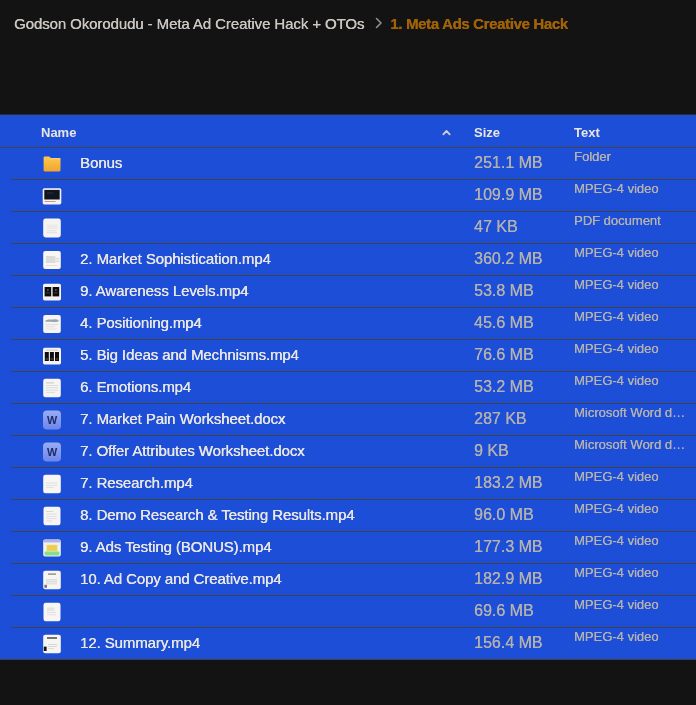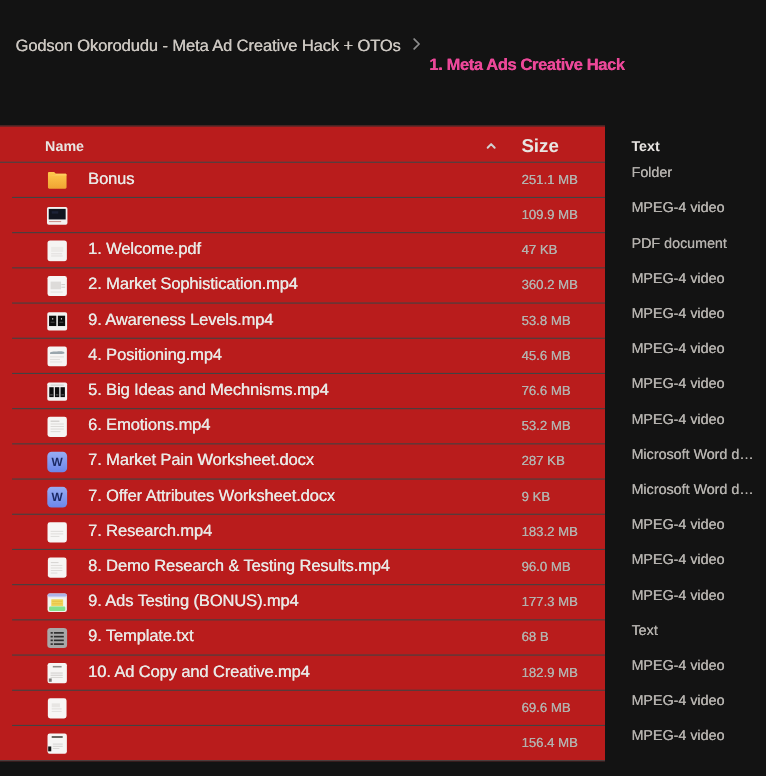--- a/index.html
+++ b/index.html
@@ -2,38 +2,38 @@
 <html><head>
 <meta charset="utf-8">
 <style>
   * { margin:0; padding:0; box-sizing:border-box; }
   html,body { width:696px; height:705px; background:#131313; overflow:hidden;
     font-family:"Liberation Sans", sans-serif; }
   .wrap { position:relative; width:696px; height:705px; }
   .crumbs { position:absolute; left:14px; top:16px; font-size:15px; line-height:15px;
     color:#cbc6c0; white-space:nowrap; display:flex; align-items:center; text-shadow:0.3px 0 0 currentColor; }
   .crumbs .sep { display:inline-block; margin:0 7px 0 11px; }
-  .crumbs .cur { color:#ec4899; font-weight:bold;margin-top:36px; }
-  .table { position:absolute; left:0; top:114px; width:550px; background:#b91c1c;
+  .crumbs .cur { color:#a16207; font-weight:bold; }
+  .table { position:absolute; left:0; top:114px; width:696px; background:#1d4ed8;
     border-top:1px solid #2b2b2b; }
   .hrow { height:33px; border-bottom:1px solid #454545; position:relative; }
   .row { height:32px; position:relative; }
   .row::after { content:""; position:absolute; left:11px; right:0; bottom:0; height:1px;
     background:#424242; }
   .row.last::after { left:0; }
   .cell-name { position:absolute; left:80px; top:0; bottom:1px; padding-bottom:2px; display:flex; align-items:center;
     font-size:15px; color:#e9e7e4; white-space:nowrap; letter-spacing:-0.1px; text-shadow:0.3px 0 0 currentColor; }
   .cell-size { position:absolute; left:474px; top:0; bottom:1px; padding-bottom:2px; display:flex; align-items:center;
-    font-size:12px; color:#b4b1ad; white-space:nowrap; text-shadow:0.25px 0 0 currentColor; }
+    font-size:16px; color:#b4b1ad; white-space:nowrap; text-shadow:0.25px 0 0 currentColor; }
   .cell-type { position:absolute; left:574px; top:0; bottom:13px; padding-bottom:2px; display:flex; align-items:center;
     font-size:13px; color:#b4b1ad; white-space:nowrap; text-shadow:0.25px 0 0 currentColor; }
   .hname { position:absolute; left:41px; top:3px; bottom:0; display:flex; align-items:center;
     font-size:13px; font-weight:bold; color:#e8e5e2; }
   .hsize { position:absolute; left:474px; top:3px; bottom:0; display:flex; align-items:center;
-    font-size:17px; font-weight:bold; color:#e8e5e2; }
+    font-size:13px; font-weight:bold; color:#e8e5e2; }
   .htype { position:absolute; left:574px; top:3px; bottom:0; display:flex; align-items:center;
     font-size:13px; font-weight:bold; color:#e8e5e2; }
   .sort { position:absolute; left:441.5px; top:14px; } .sort svg { display:block; }
   .icon { position:absolute; left:42px; top:50%; transform:translateY(-50%); width:20px; height:20px; }
   .icon svg { display:block; }
 </style>
 </head>
 <body>
 <div class="wrap">
   <div class="crumbs">
@@ -86,21 +86,20 @@
       </div>
     <div class="row">
         <div class="icon">
           <svg width="20" height="20" viewBox="0 0 20 20">
 <rect x="1.2" y="0.6" width="17.6" height="18.8" rx="2.4" fill="#f5f4f3"></rect>
 <rect x="4.5" y="6.5" width="11" height="4.5" fill="#eceae8"></rect>
 <rect x="4.5" y="12.2" width="10" height="1" fill="#e2e0de"></rect>
 <rect x="4.5" y="14.2" width="10.5" height="1" fill="#e2e0de"></rect>
 </svg>
         </div>
-        <div class="cell-name">1. Welcome.pdf</div>
         <div class="cell-size">47 KB</div>
         <div class="cell-type">PDF document</div>
       </div>
     <div class="row">
         <div class="icon">
           <svg width="20" height="20" viewBox="0 0 20 20">
 <rect x="1.2" y="1" width="17.6" height="18" rx="2" fill="#f7f6f5"></rect>
 <rect x="4" y="6" width="9.5" height="7" fill="#dddbd9"></rect>
 <rect x="13.8" y="8.2" width="3.4" height="1" fill="#d2d0ce"></rect>
 <rect x="13.8" y="10.6" width="3.4" height="1" fill="#d2d0ce"></rect>
@@ -246,40 +245,20 @@
 <rect x="2.6" y="13.4" width="14.8" height="4" rx="1" fill="#84e08c"></rect>
 </svg>
         </div>
         <div class="cell-name">9. Ads Testing (BONUS).mp4</div>
         <div class="cell-size">177.3 MB</div>
         <div class="cell-type">MPEG-4 video</div>
       </div>
     <div class="row">
         <div class="icon">
           <svg width="20" height="20" viewBox="0 0 20 20">
-<rect x="1" y="0.8" width="18" height="18.4" rx="3" fill="#a8a8a8"></rect>
-<g fill="#2c2c2c">
-<rect x="4" y="4.6" width="2" height="1.5"></rect>
-              <rect x="7" y="4.6" width="9" height="1.5"></rect>
-<rect x="4" y="8" width="2" height="1.5"></rect>
-              <rect x="7" y="8" width="9" height="1.5"></rect>
-<rect x="4" y="11.4" width="2" height="1.5"></rect>
-              <rect x="7" y="11.4" width="9" height="1.5"></rect>
-<rect x="4" y="14.8" width="2" height="1.5"></rect>
-              <rect x="7" y="14.8" width="9" height="1.5"></rect>
-</g>
-</svg>
-        </div>
-        <div class="cell-name">9. Template.txt</div>
-        <div class="cell-size">68 B</div>
-        <div class="cell-type">Text</div>
-      </div>
-    <div class="row">
-        <div class="icon">
-          <svg width="20" height="20" viewBox="0 0 20 20">
 <rect x="1.2" y="0.8" width="17.6" height="18.4" rx="2" fill="#f6f5f4"></rect>
 <rect x="6" y="3.4" width="8" height="1.4" fill="#8f8d8b"></rect>
 <rect x="4" y="9.4" width="11" height="0.9" fill="#cfcdcb"></rect>
 <rect x="4" y="11.4" width="11" height="0.9" fill="#cfcdcb"></rect>
 <rect x="4" y="13.4" width="11" height="0.9" fill="#d8d6d4"></rect>
 <rect x="2.4" y="14.8" width="2.6" height="3" fill="#7a7876"></rect>
 </svg>
         </div>
         <div class="cell-name">10. Ad Copy and Creative.mp4</div>
         <div class="cell-size">182.9 MB</div>
@@ -301,17 +280,18 @@
         <div class="icon">
           <svg width="20" height="20" viewBox="0 0 20 20">
 <rect x="1.2" y="0.8" width="17.6" height="18.4" rx="2" fill="#f6f5f4"></rect>
 <rect x="5" y="3.2" width="10" height="1.6" fill="#55534f"></rect>
 <rect x="6" y="10" width="9" height="0.9" fill="#d5d3d1"></rect>
 <rect x="6" y="12" width="9" height="0.9" fill="#d5d3d1"></rect>
 <rect x="6" y="14" width="6" height="0.9" fill="#dbd9d7"></rect>
 <rect x="1.8" y="12.6" width="2.8" height="4.4" fill="#141414"></rect>
 </svg>
         </div>
+        <div class="cell-name">12. Summary.mp4</div>
         <div class="cell-size">156.4 MB</div>
         <div class="cell-type">MPEG-4 video</div>
       </div>
   </div>
 </div>
 
 </body></html>

